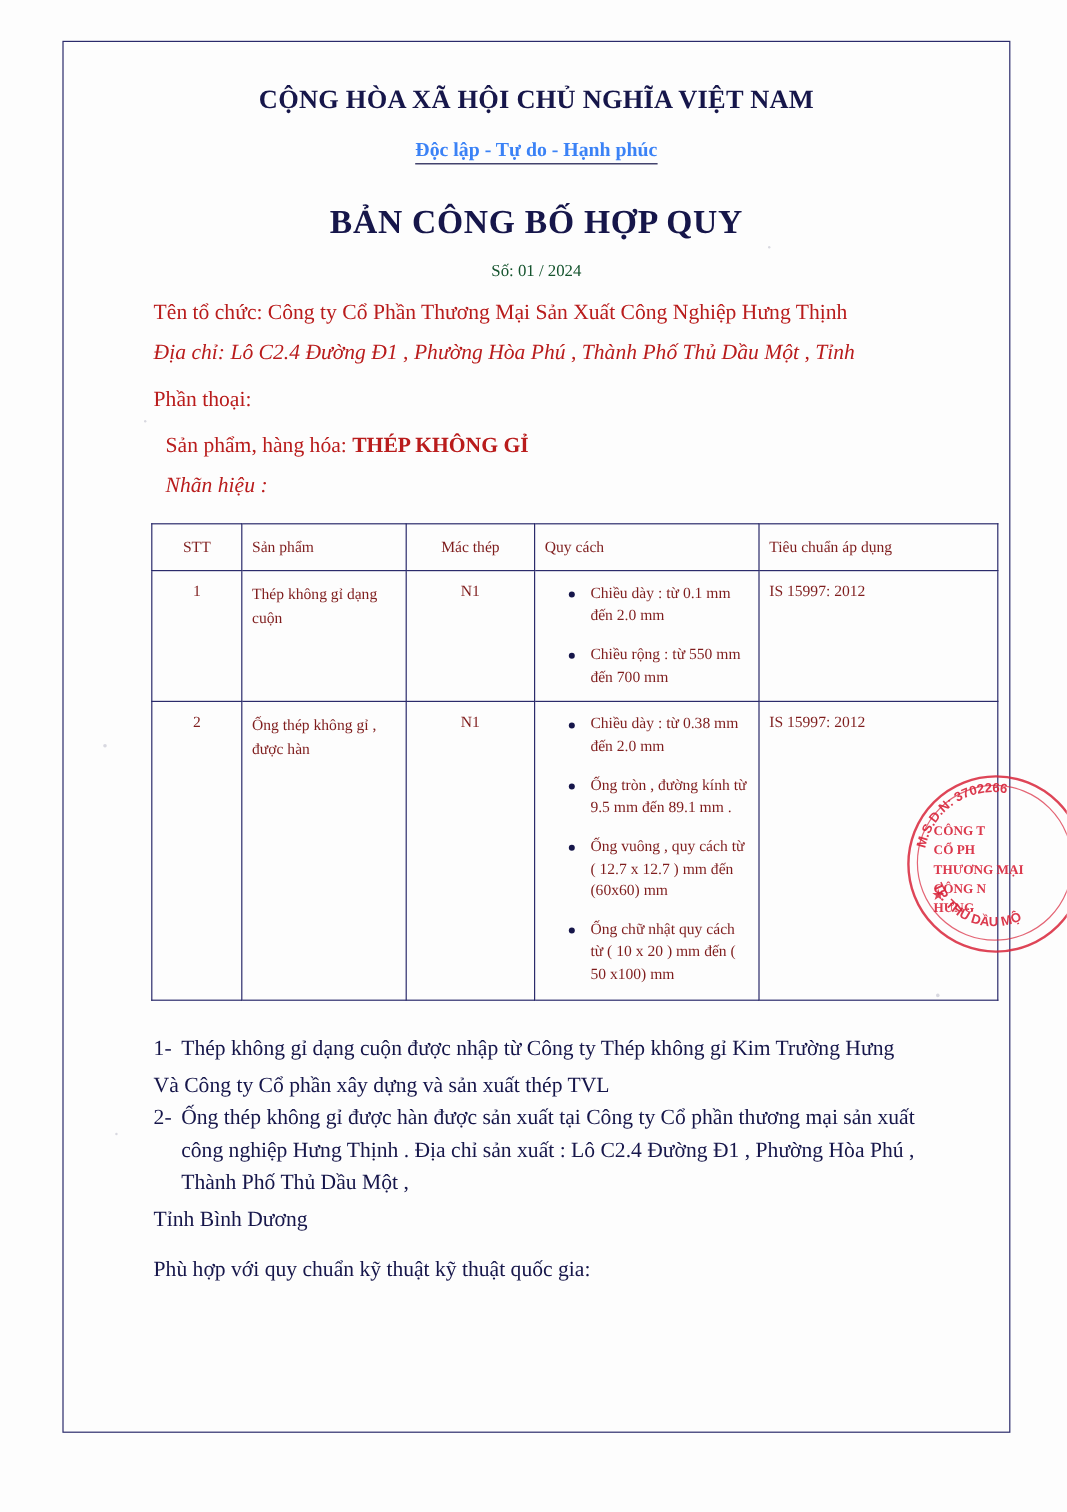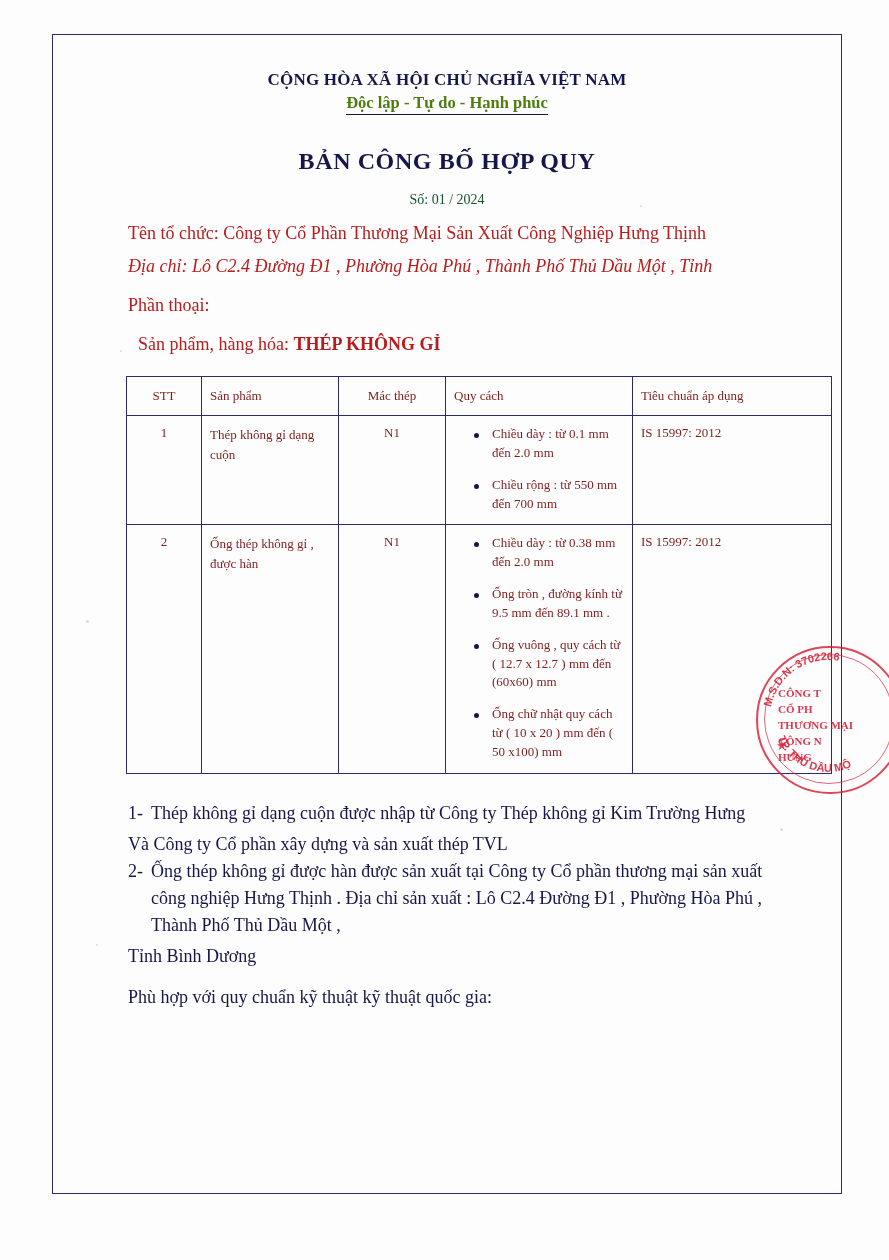--- a/index.html
+++ b/index.html
@@ -41,38 +41,38 @@
     top: 56px;
     width: 750px;
     box-sizing: border-box;
     padding: 0 22px;
   }
 
   .center { text-align: center; }
 
   .national-title {
     font-weight: bold;
-    font-size: 17px;
+    font-size: 22px;
     letter-spacing: 0.2px;
     color: #16164a;
     margin-top: 14px;
   }
   .national-sub {
     font-weight: bold;
     font-size: 16.5px;
-    color: #4d7c0f;
-    margin-top: 3px;
+    color: #3b82f6;
+    margin-top: 19px;
     display: inline-block;
     border-bottom: 1.2px solid #16164a;
     padding-bottom: 1px;
   }
 
   .doc-title {
     font-weight: bold;
-    font-size: 24px;
+    font-size: 28px;
     color: #16164a;
     margin-top: 33px;
     letter-spacing: 0.6px;
   }
   .doc-number {
     font-size: 14px;
     color: #14532d;
     margin-top: 17px;
   }
 
@@ -244,20 +244,21 @@
     </div>
 
     <div class="para ind1">Tên tổ chức: Công ty Cổ Phần Thương Mại Sản Xuất Công Nghiệp Hưng Thịnh</div>
     <div class="para ind1 tight">Địa chỉ: Lô C2.4 Đường Đ1 , Phường Hòa Phú , Thành Phố Thủ Dầu Một , Tỉnh</div>
     <div class="para ind1">Phần thoại:</div>
 
     <div class="para ind2">
       <span>Sản phẩm, hàng hóa:</span>
       <b>THÉP KHÔNG GỈ</b>
     </div>
+    <div class="para ind2 tight">Nhãn hiệu :</div>
 
     <table class="spec">
       <thead>
         <tr>
           <th class="col-stt">STT</th>
           <th class="col-sp">Sản phẩm</th>
           <th class="col-mac">Mác thép</th>
           <th class="col-qc">Quy cách</th>
           <th class="col-tc">Tiêu chuẩn áp dụng</th>
         </tr>

